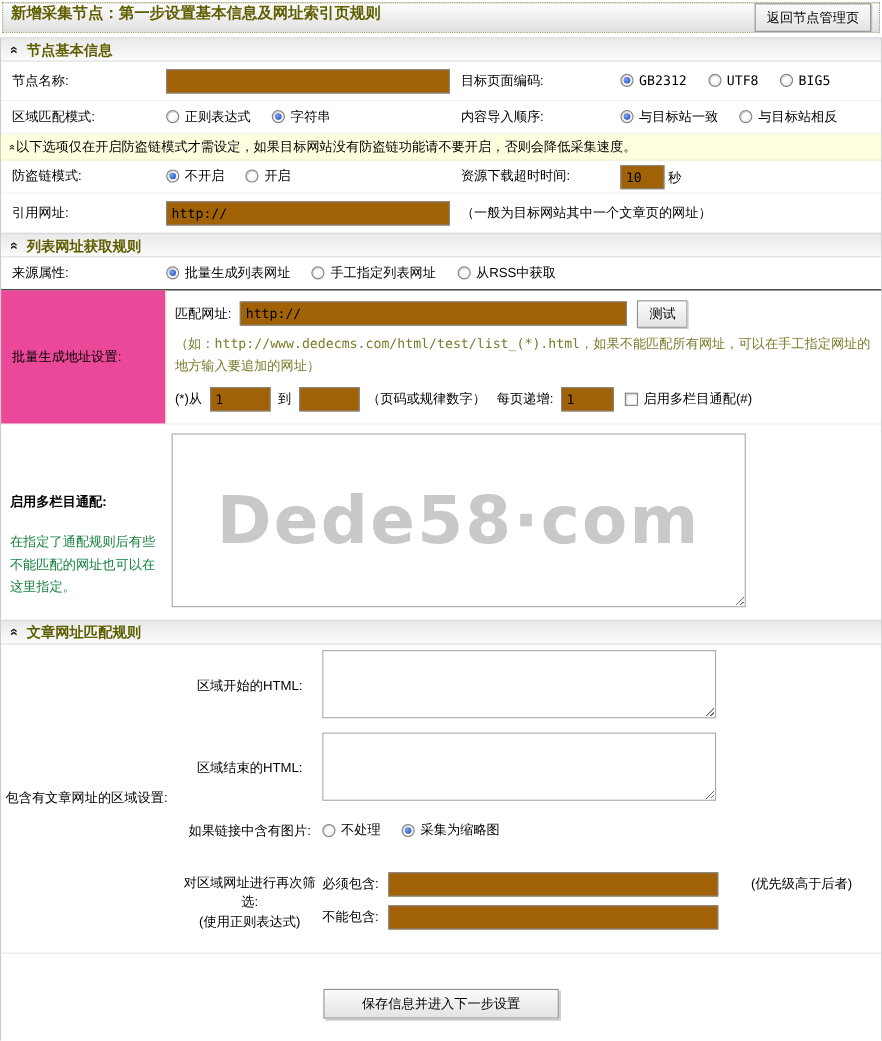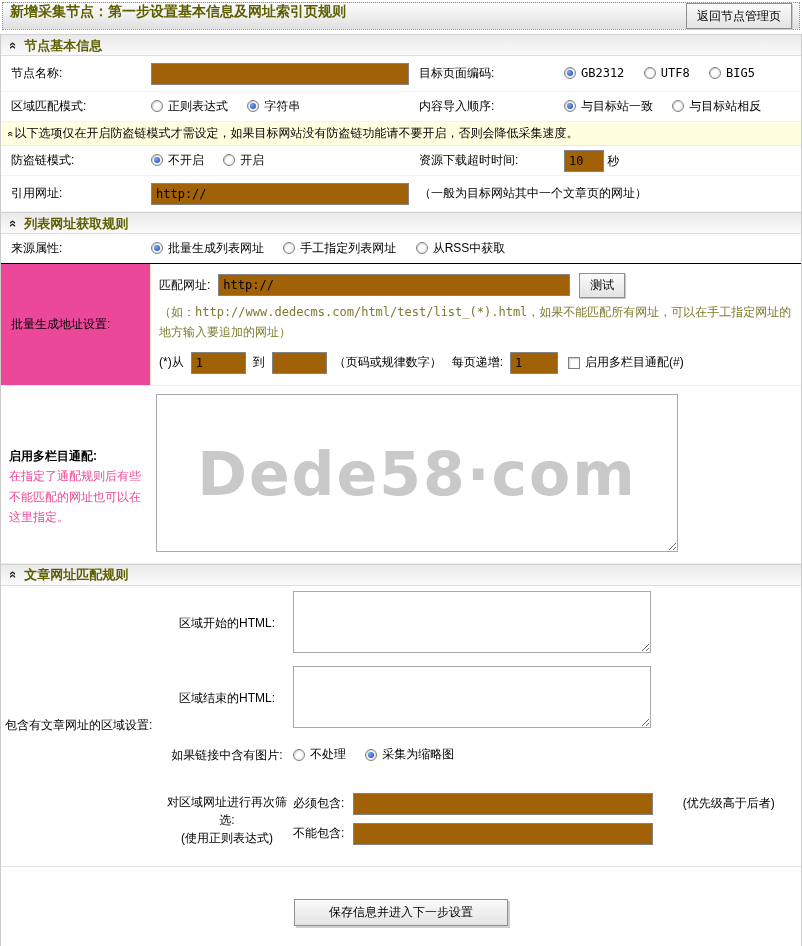--- a/index.html
+++ b/index.html
@@ -267,21 +267,21 @@
         <input class="txt w48" style="margin-left: 7px;" type="text" value="1">
         <span class="checkbox"></span>
         <span class="lbl">启用多栏目通配(#)</span>
       </div>
     </div>
   </div>
 
   <div class="row-manual">
     <div class="manual-left">
       <div style="font-weight:bold;">启用多栏目通配:</div>
-      <div style="color:#ec4899;">在指定了通配规则后有些不能匹配的网址也可以在这里指定。</div>
+      <div style="color:#15803d;margin-top:16px;">在指定了通配规则后有些不能匹配的网址也可以在这里指定。</div>
     </div>
     <div class="manual-wrap">
       <textarea class="ta ta-manual" style=""></textarea>
       <div class="watermark">Dede58·com</div>
     </div>
   </div>
 
   <div class="sec-h">
     <span class="chev">«</span>
     <span>文章网址匹配规则</span>

